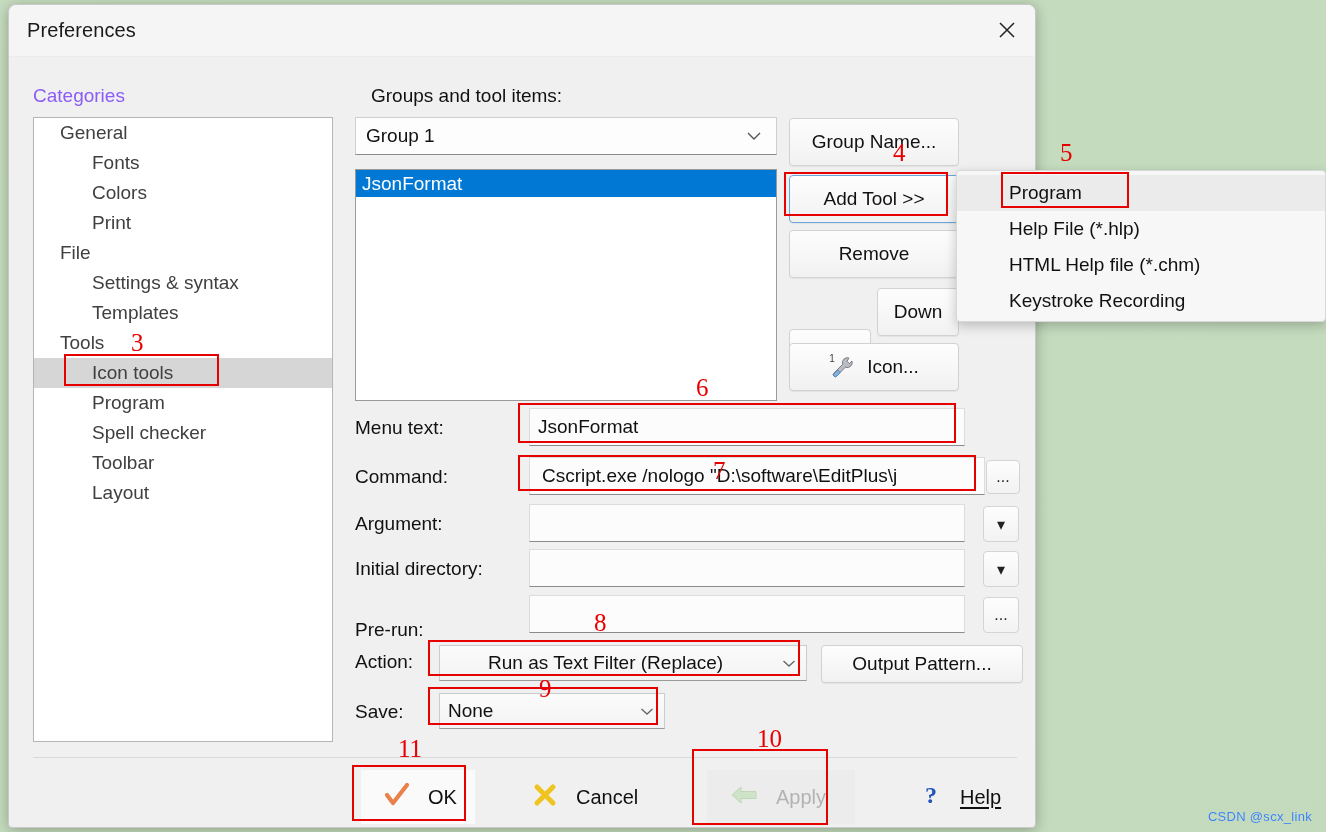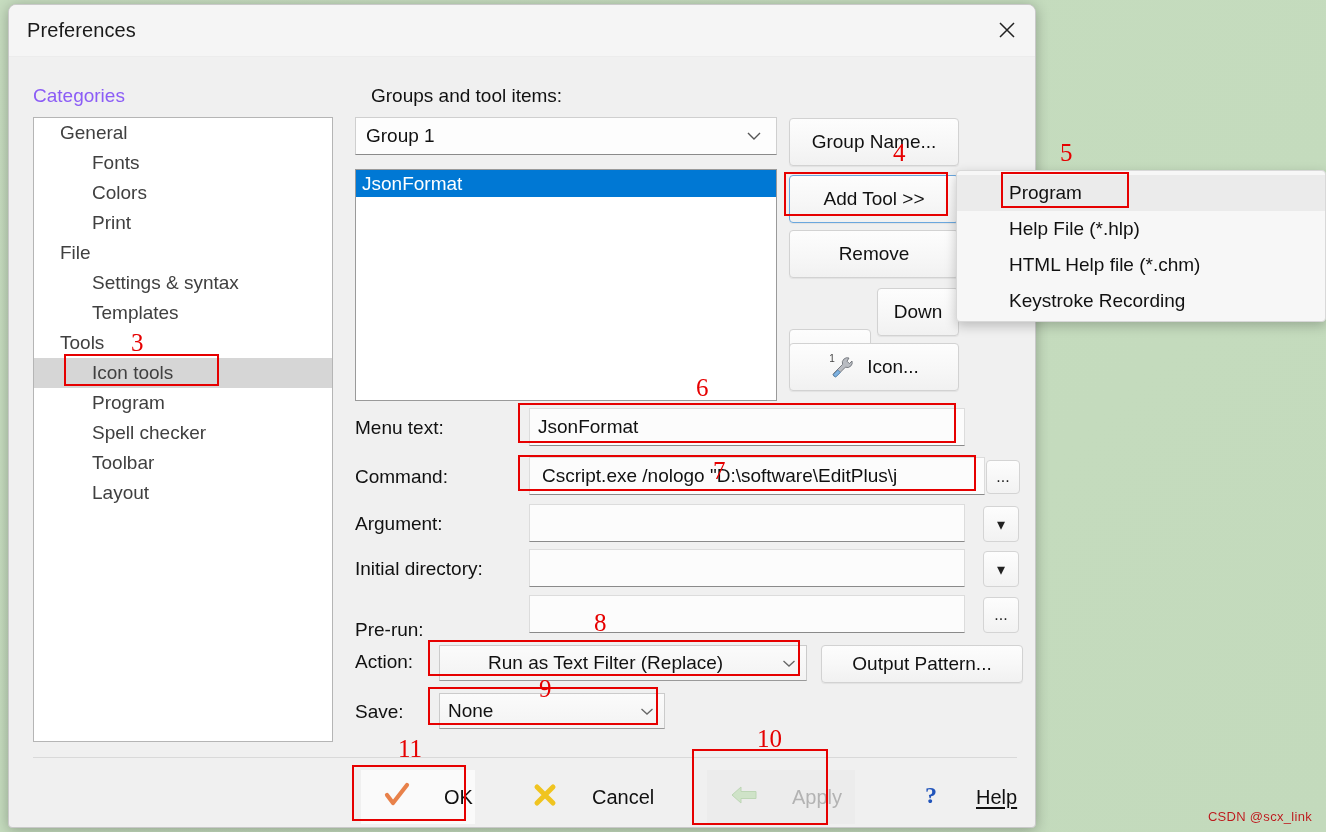--- a/index.html
+++ b/index.html
@@ -218,21 +218,21 @@
   #cb-save .val { font-size: 19px; color: #111; padding-left: 8px; flex: 1; }
   #cb-save .chev { padding-right: 10px; }
 
   
   #footer-sep {
     position: absolute; left: 24px; top: 752px;
     width: 984px; height: 1px; background: #d9d9d9;
   }
   .foot-btn {
     position: absolute; height: 54px;
-    display: flex; align-items: center; gap: 34px;
+    display: flex; align-items: center; gap: 18px;
     font-size: 20px; color: #111;
     padding: 0 22px;
     cursor: pointer;
     background: transparent;
     border: 1px solid transparent;
   }
   #foot-ok     { left: 352px; top: 765px; width: 114px; background: #fafafa; }
   #foot-cancel { left: 500px; top: 765px; width: 164px; }
   #foot-apply  { left: 698px; top: 765px; width: 148px;
                  background: #ececec; color: #aaa; }
@@ -251,21 +251,21 @@
     color: #e60000;
     font-family: "Liberation Serif", serif;
     font-size: 25px;
     line-height: 1;
     pointer-events: none;
     z-index: 61;
   }
 
   #wm {
     position: absolute; right: 14px; bottom: 8px;
-    font-size: 13px; color: #b91c1c;
+    font-size: 13px; color: #3b82f6;
     letter-spacing: .3px;
     text-shadow: 0 0 1px rgba(255,255,255,.4);
   }
 </style>
 </head>
 <body>
 
 <div id="dialog">
 
   <div id="titlebar">

